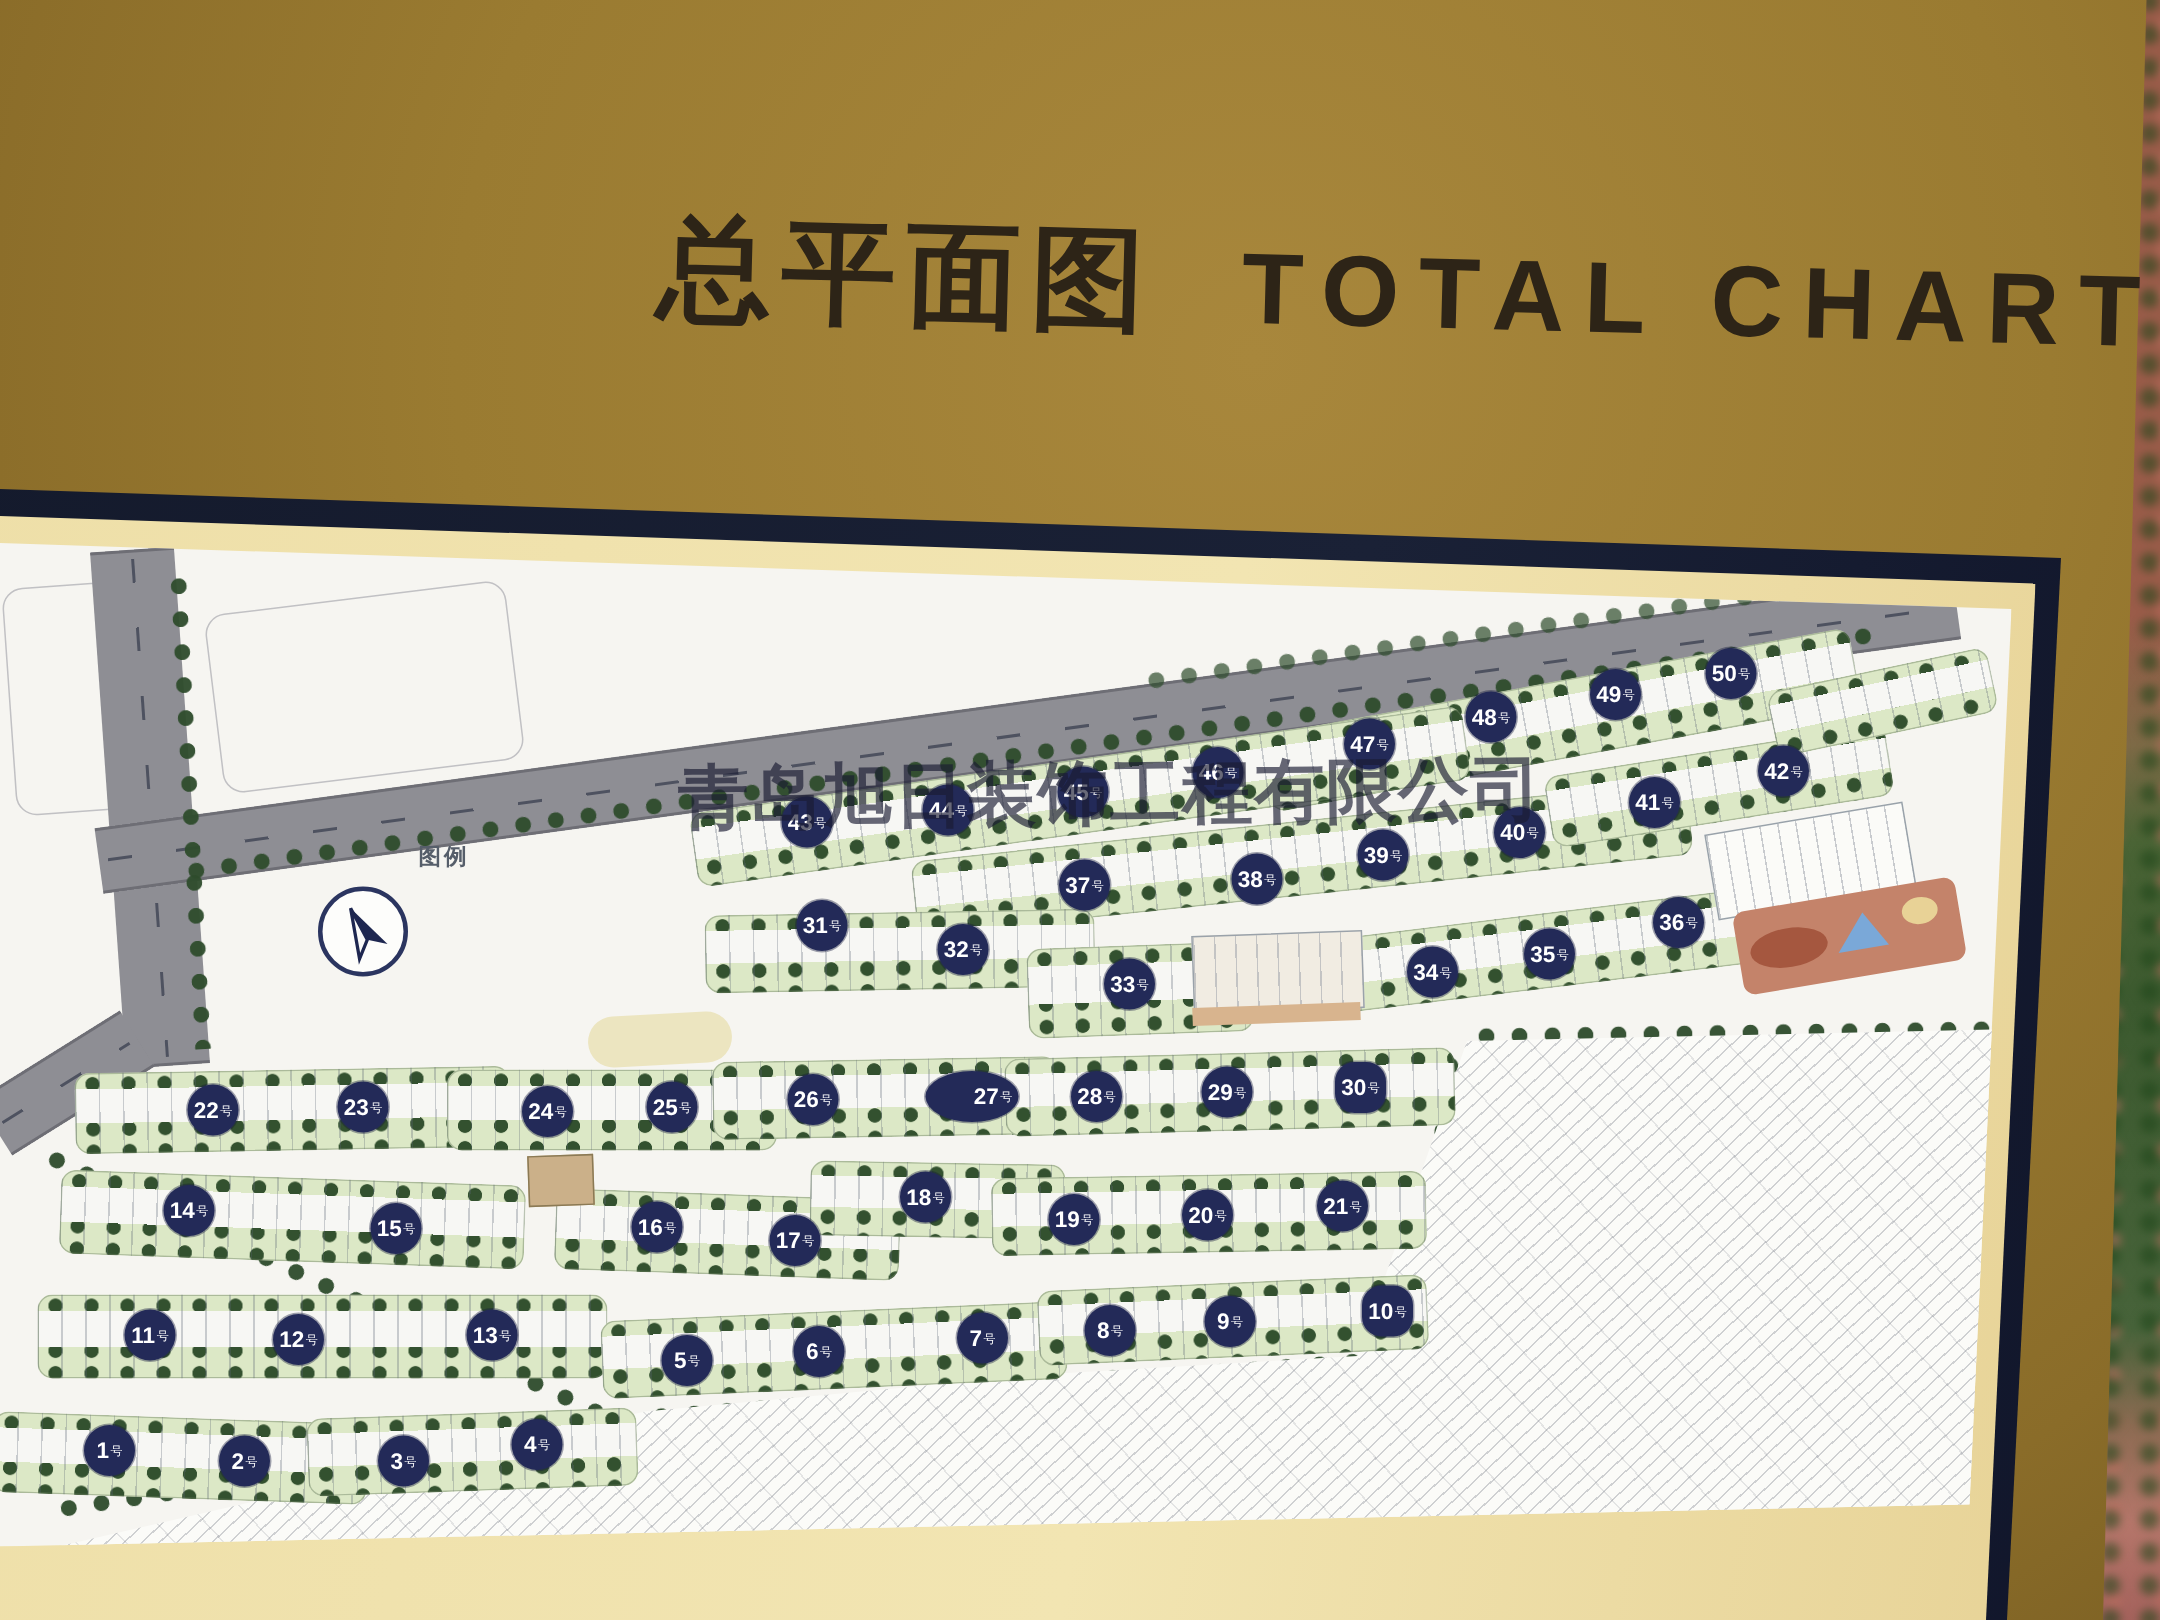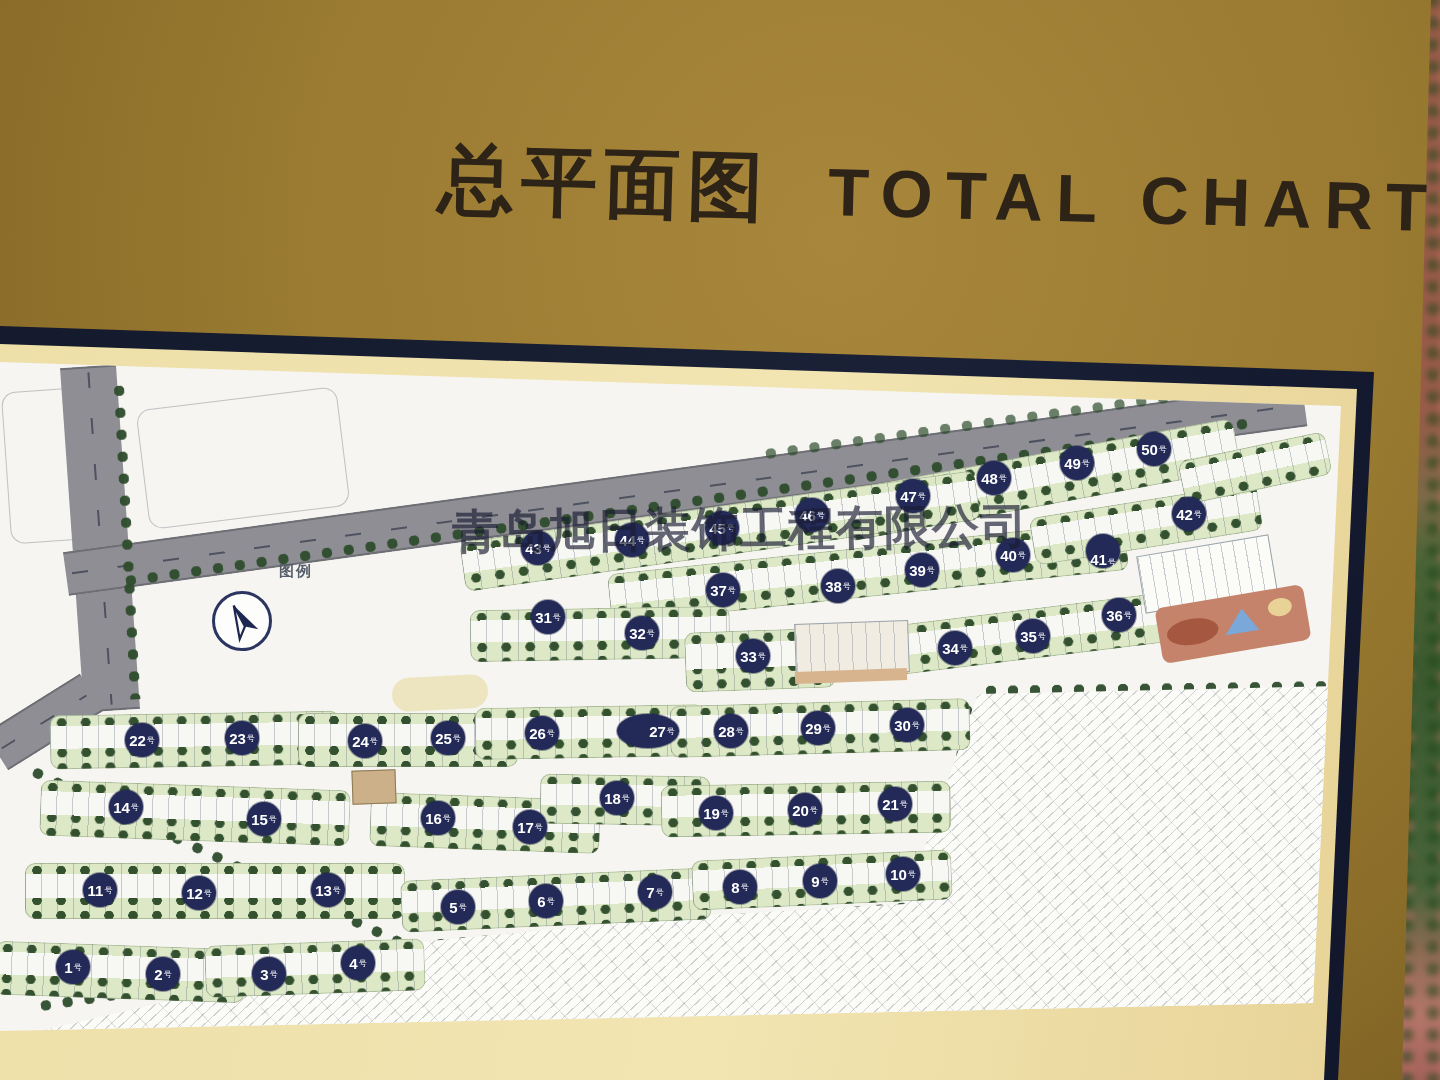--- a/index.html
+++ b/index.html
@@ -184,52 +184,52 @@
     <div id="badges">
         <div class="bnum" style="left: 56px; top: 950px;">1<small>号</small></div>
         <div class="bnum" style="left: 146px; top: 957px;">2<small>号</small></div>
         <div class="bnum" style="left: 252px; top: 957px;">3<small>号</small></div>
         <div class="bnum" style="left: 341px; top: 946px;">4<small>号</small></div>
         <div class="bnum" style="left: 441px; top: 890px;">5<small>号</small></div>
         <div class="bnum" style="left: 529px; top: 884px;">6<small>号</small></div>
         <div class="bnum" style="left: 638px; top: 875px;">7<small>号</small></div>
         <div class="bnum" style="left: 723px; top: 870px;">8<small>号</small></div>
         <div class="bnum" style="left: 803px; top: 864px;">9<small>号</small></div>
-        <div class="bnum" style="left: 886px; top: 857px;">10<small>号</small></div>
+        <div class="bnum" style="left: 908px; top: 857px; border-radius: 13px;">10<small>号</small></div>
         <div class="bnum" style="left: 83px; top: 873px;">11<small>号</small></div>
         <div class="bnum" style="left: 182px; top: 876px;">12<small>号</small></div>
         <div class="bnum" style="left: 311px; top: 873px;">13<small>号</small></div>
         <div class="bnum" style="left: 109px; top: 790px;">14<small>号</small></div>
         <div class="bnum" style="left: 247px; top: 802px;">15<small>号</small></div>
         <div class="bnum" style="left: 421px; top: 801px;">16<small>号</small></div>
         <div class="bnum" style="left: 513px; top: 810px;">17<small>号</small></div>
         <div class="bnum" style="left: 600px; top: 781px;">18<small>号</small></div>
         <div class="bnum" style="left: 699px; top: 796px;">19<small>号</small></div>
         <div class="bnum" style="left: 788px; top: 793px;">20<small>号</small></div>
         <div class="bnum" style="left: 878px; top: 787px;">21<small>号</small></div>
         <div class="bnum" style="left: 125px; top: 723px;">22<small>号</small></div>
         <div class="bnum" style="left: 225px; top: 721px;">23<small>号</small></div>
         <div class="bnum" style="left: 348px; top: 724px; align-items: center;">24<small>号</small></div>
         <div class="bnum" style="left: 431px; top: 721px;">25<small>号</small></div>
         <div class="bnum" style="left: 525px; top: 716px;">26<small>号</small></div>
         <div class="bnum" style="left: 617px; top: 714px; padding-left: 28px;">27<small>号</small></div>
         <div class="bnum" style="left: 714px; top: 714px;">28<small>号</small></div>
         <div class="bnum" style="left: 801px; top: 711px; text-align: right;">29<small>号</small></div>
-        <div class="bnum" style="left: 890px; top: 708px;">30<small>号</small></div>
+        <div class="bnum" style="left: 890px; top: 708px; border-radius: 13px;">30<small>号</small></div>
         <div class="bnum" style="left: 531px; top: 600px;">31<small>号</small></div>
         <div class="bnum" style="left: 625px; top: 616px;">32<small>号</small></div>
         <div class="bnum" style="left: 736px; top: 639px;">33<small>号</small></div>
         <div class="bnum" style="left: 938px; top: 631px;">34<small>号</small></div>
         <div class="bnum" style="left: 1016px; top: 619px;">35<small>号</small></div>
         <div class="bnum" style="left: 1102px; top: 598px;">36<small>号</small></div>
         <div class="bnum" style="left: 706px; top: 573px;">37<small>号</small></div>
         <div class="bnum" style="left: 821px; top: 569px;">38<small>号</small></div>
         <div class="bnum" style="left: 905px; top: 553px;">39<small>号</small></div>
         <div class="bnum" style="left: 996px; top: 538px;">40<small>号</small></div>
-        <div class="bnum" style="left: 1086px; top: 534px; align-items: flex-end;">41<small>号</small></div>
+        <div class="bnum" style="left: 1086px; top: 518px;">41<small>号</small></div>
         <div class="bnum" style="left: 1172px; top: 497px;">42<small>号</small></div>
         <div class="bnum" style="left: 521px; top: 531px;">43<small>号</small></div>
         <div class="bnum" style="left: 615px; top: 523px;">44<small>号</small></div>
         <div class="bnum" style="left: 705px; top: 511px;">45<small>号</small></div>
         <div class="bnum" style="left: 795px; top: 498px;">46<small>号</small></div>
         <div class="bnum" style="left: 896px; top: 479px;">47<small>号</small></div>
         <div class="bnum" style="left: 977px; top: 461px;">48<small>号</small></div>
         <div class="bnum" style="left: 1060px; top: 446px;">49<small>号</small></div>
         <div class="bnum" style="left: 1137px; top: 432px;">50<small>号</small></div>
       </div>

